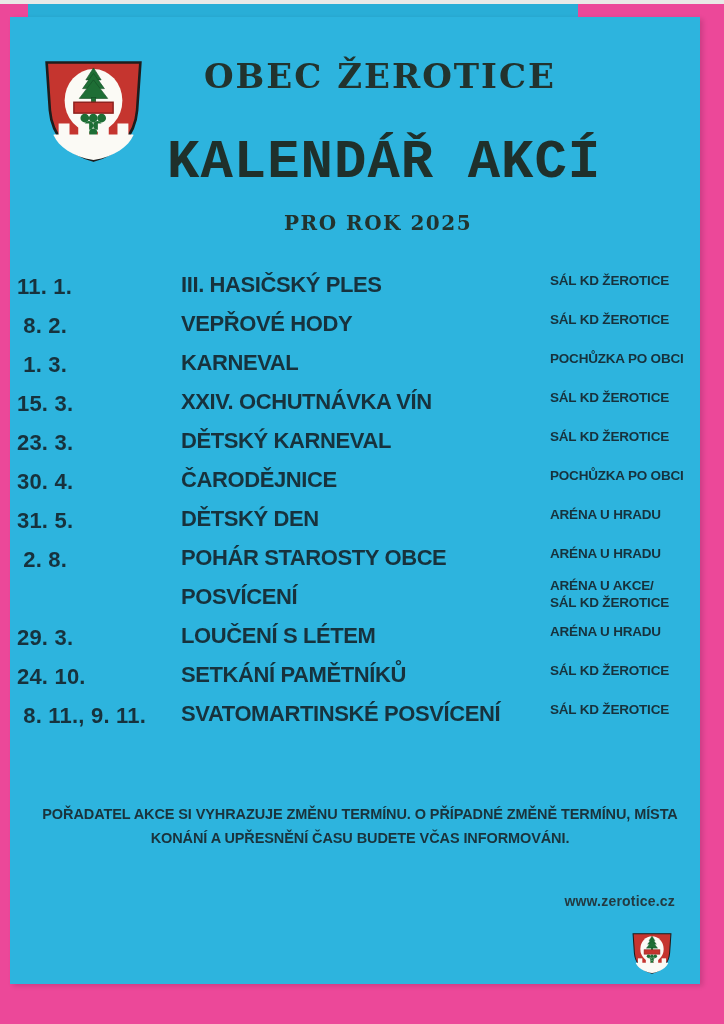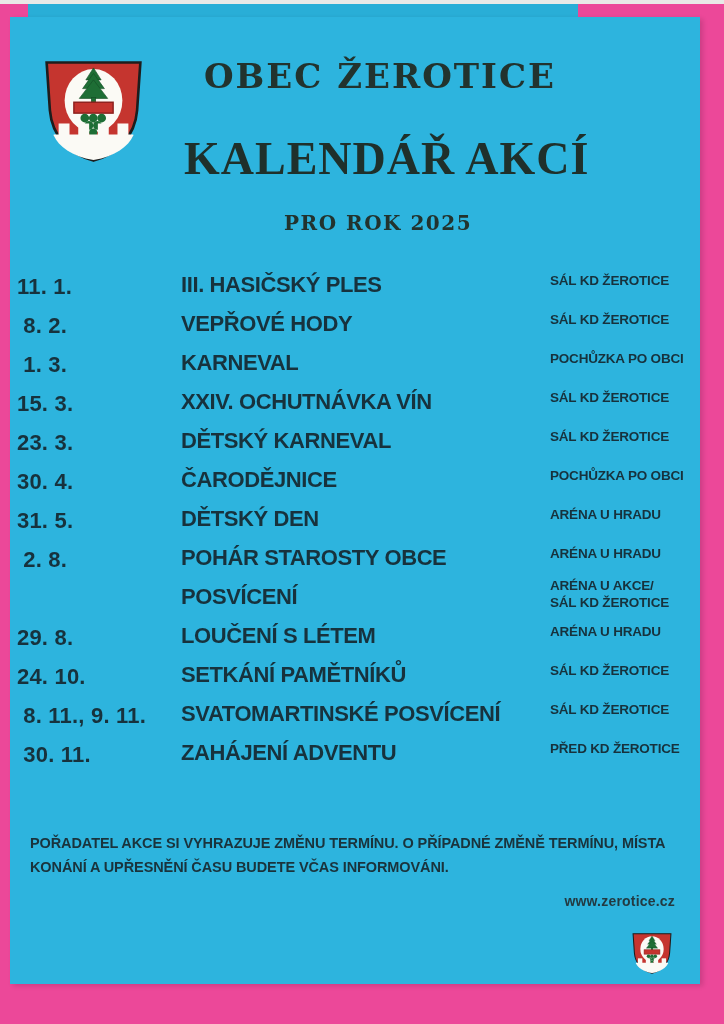--- a/index.html
+++ b/index.html
@@ -12,40 +12,40 @@
   .sheet{
     position:absolute;left:10px;top:13px;width:690px;height:967px;
     background:#2db4de;box-shadow:3px 2px 5px rgba(0,0,0,0.14);
   }
   .h-municipality{
     position:absolute;left:204px;top:52px;
     font-family:"DejaVu Serif",serif;font-weight:bold;font-size:34px;
     letter-spacing:2px;color:#22332e;white-space:nowrap;
   }
   .h-title{
-    position:absolute;left:184px;top:128px;
-    font-family:Liberation Serif, serif;font-weight:bold;font-size:46px;
+    position:absolute;left:167px;top:128px;
+    font-family:Liberation Mono, monospace;font-weight:bold;font-size:54px;
     letter-spacing:1px;color:#1f302b;white-space:nowrap;
   }
   .h-subtitle{
     position:absolute;left:284px;top:207px;
     font-family:"DejaVu Serif",serif;font-weight:bold;font-size:20px;
     letter-spacing:1.5px;color:#22332e;white-space:nowrap;
   }
   .events{position:absolute;left:0;top:266px;width:724px;}
   .row{position:relative;height:39px;padding-left:23px;}
   .cell{position:absolute;color:#17323d;font-weight:bold;}
   .date{left:17px;top:4px;width:160px;font-size:22px;white-space:pre;letter-spacing:0.2px;}
   .title{left:181px;top:2px;width:330px;font-size:22px;letter-spacing:-0.4px;white-space:nowrap;}
   .venue{left:550px;top:3px;width:160px;font-size:13.5px;letter-spacing:-0.2px;
          line-height:16.5px;white-space:pre-line;}
   .venue-two{margin-top:-7px;}
   .notice{
-    position:absolute;left:30px;top:827px;width:660px;
-    text-align:left;font-weight:bold;font-size:14.5px;line-height:24px;
+    position:absolute;left:30px;top:798px;width:660px;
+    text-align:center;font-weight:bold;font-size:14.5px;line-height:24px;
     letter-spacing:-0.1px;color:#1a333c;white-space:pre-line;
   }
   .website{
     position:absolute;right:49px;top:889px;
     font-size:14px;font-weight:bold;color:#233a42;letter-spacing:0.2px;
   }
   .crest-top{position:absolute;left:39px;top:55px;width:109px;height:105px;}
   .crest-bottom{position:absolute;left:630px;top:926px;width:44px;height:47px;}
   .svg-defs{position:absolute;width:0;height:0;overflow:hidden;}
 </style>
@@ -139,39 +139,34 @@
         <span class="cell date">&nbsp;2. 8.</span>
         <span class="cell title">POHÁR STAROSTY OBCE</span>
         <span class="cell venue">ARÉNA U HRADU</span>
       </div>
       <div class="row">
         <span class="cell title">POSVÍCENÍ</span>
         <span class="cell venue venue-two">ARÉNA U AKCE/
 SÁL KD ŽEROTICE</span>
       </div>
       <div class="row">
-        <span class="cell date">29. 8.</span>
+        <span class="cell date">29. 3.</span>
         <span class="cell title">LOUČENÍ S LÉTEM</span>
         <span class="cell venue">ARÉNA U HRADU</span>
       </div>
       <div class="row">
         <span class="cell date">24. 10.</span>
         <span class="cell title">SETKÁNÍ PAMĚTNÍKŮ</span>
         <span class="cell venue">SÁL KD ŽEROTICE</span>
       </div>
       <div class="row">
         <span class="cell date">&nbsp;8. 11., 9. 11.</span>
         <span class="cell title">SVATOMARTINSKÉ POSVÍCENÍ</span>
         <span class="cell venue">SÁL KD ŽEROTICE</span>
       </div>
-      <div class="row">
-        <span class="cell date">&nbsp;30. 11.</span>
-        <span class="cell title">ZAHÁJENÍ ADVENTU</span>
-        <span class="cell venue">PŘED KD ŽEROTICE</span>
-      </div>
     </div>
 
   <div class="notice">POŘADATEL AKCE SI VYHRAZUJE ZMĚNU TERMÍNU. O PŘÍPADNÉ ZMĚNĚ TERMÍNU, MÍSTA
 KONÁNÍ A UPŘESNĚNÍ ČASU BUDETE VČAS INFORMOVÁNI.</div>
   <div class="website">www.zerotice.cz</div>
 
   <svg class="crest-bottom" viewBox="0 0 100 96">
       <use href="#crest"></use>
     </svg>
 </div>

